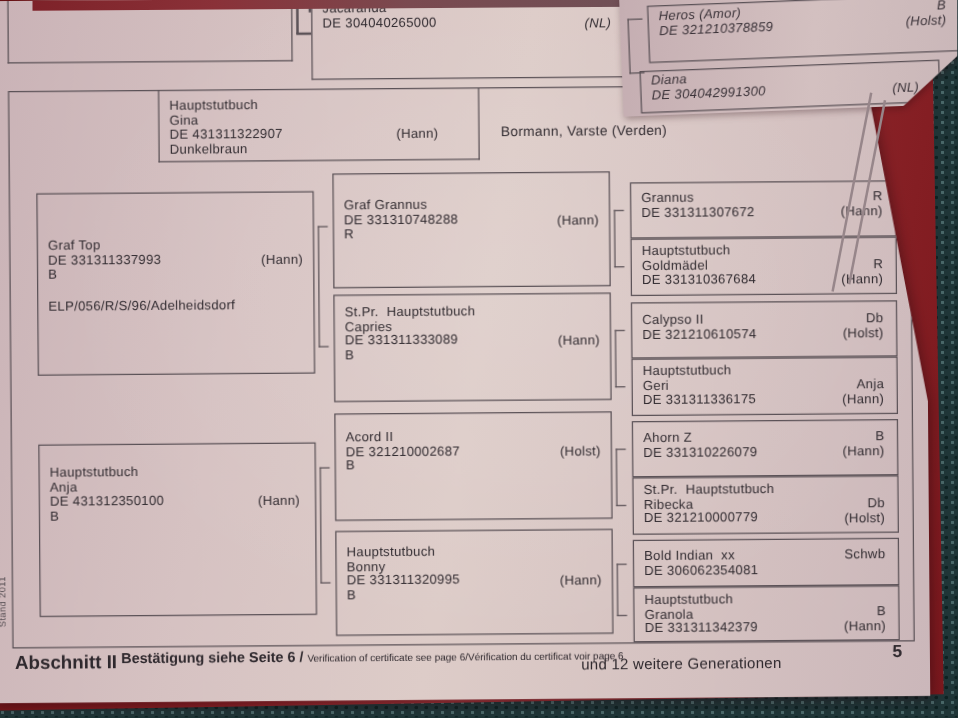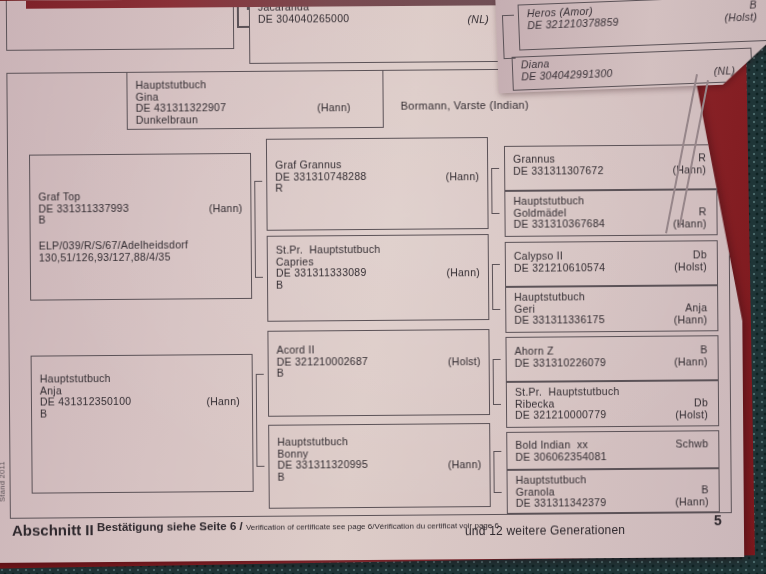--- a/index.html
+++ b/index.html
@@ -90,33 +90,32 @@
         <div style="padding:8px 8px 0 8px;">
           <div class="ln">Hauptstutbuch</div>
           <div class="ln">Gina</div>
           <div class="ln">DE 431311322907</div>
           <div class="ln">Dunkelbraun</div>
         </div>
         <span class="region" style="right:32px;top:31px;">(Hann)</span>
       </div>
 
       <div style="position:absolute;left:412px;top:102px;">
-        <div class="ln" style="font-size:11px;line-height:12.5px;">Bormann, Varste (Indian)</div>
+        <div class="ln" style="font-size:11px;line-height:12.5px;">Bormann, Varste (Verden)</div>
       </div>
 
       <div class="box" style="left:40px;top:154px;width:222px;height:146px;">
         <div style="padding:36px 8px 0 8px;">
           <div class="ln">Graf Top</div>
           <div class="ln">DE 331311337993</div>
           <div class="ln">B</div>
         </div>
         <span class="region" style="right:8px;top:48px;">(Hann)</span>
         <div style="position:absolute;left:8px;top:85px;">
-          <div class="ln">ELP/039/R/S/67/Adelheidsdorf</div>
-          <div class="ln">130,51/126,93/127,88/4/35</div>
+          <div class="ln">ELP/056/R/S/96/Adelheidsdorf</div>
         </div>
       </div>
 
       <div class="box" style="left:40px;top:355px;width:222px;height:138px;">
         <div style="padding:17px 8px 0 8px;">
           <div class="ln">Hauptstutbuch</div>
           <div class="ln">Anja</div>
           <div class="ln">DE 431312350100</div>
           <div class="ln">B</div>
         </div>

